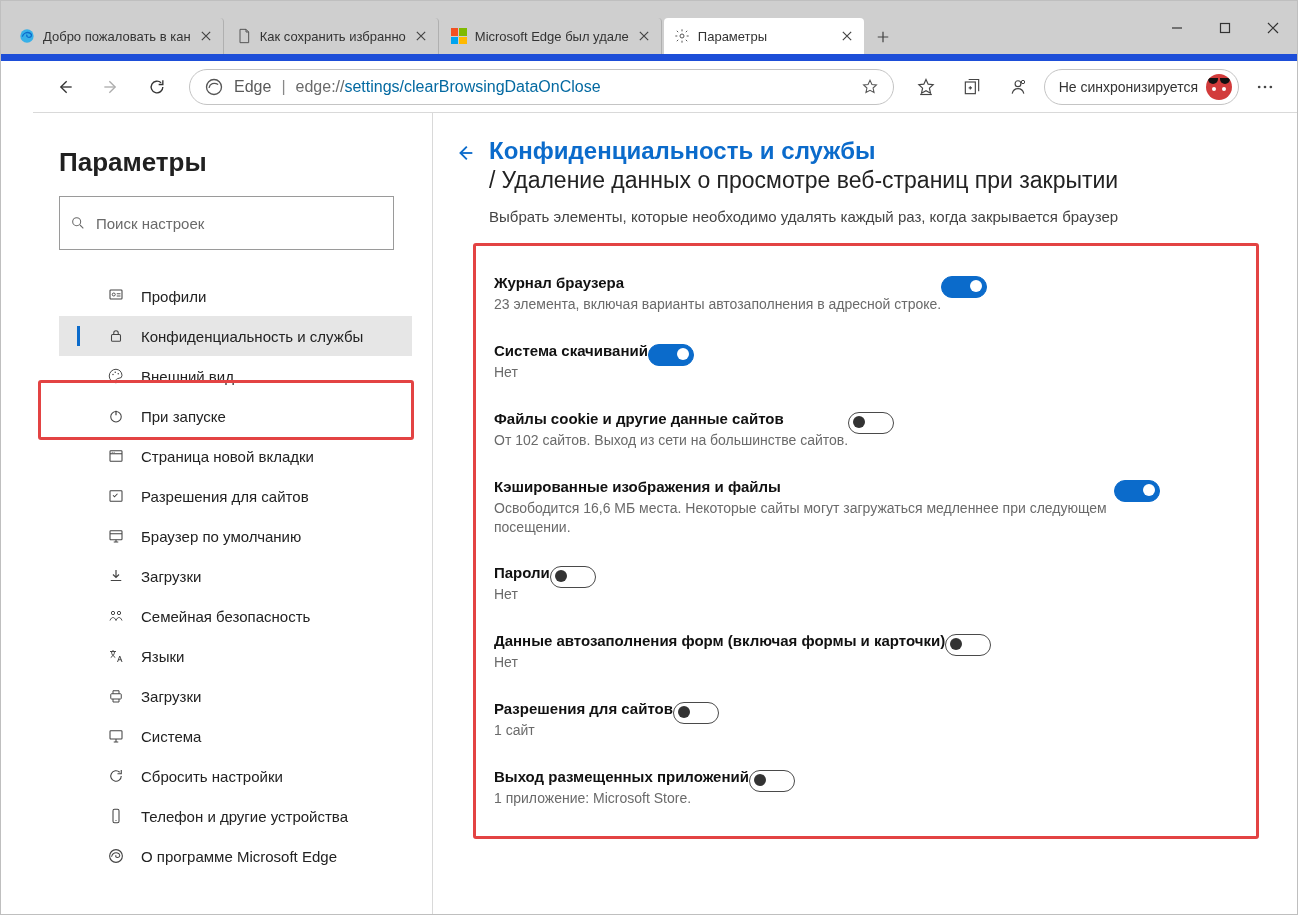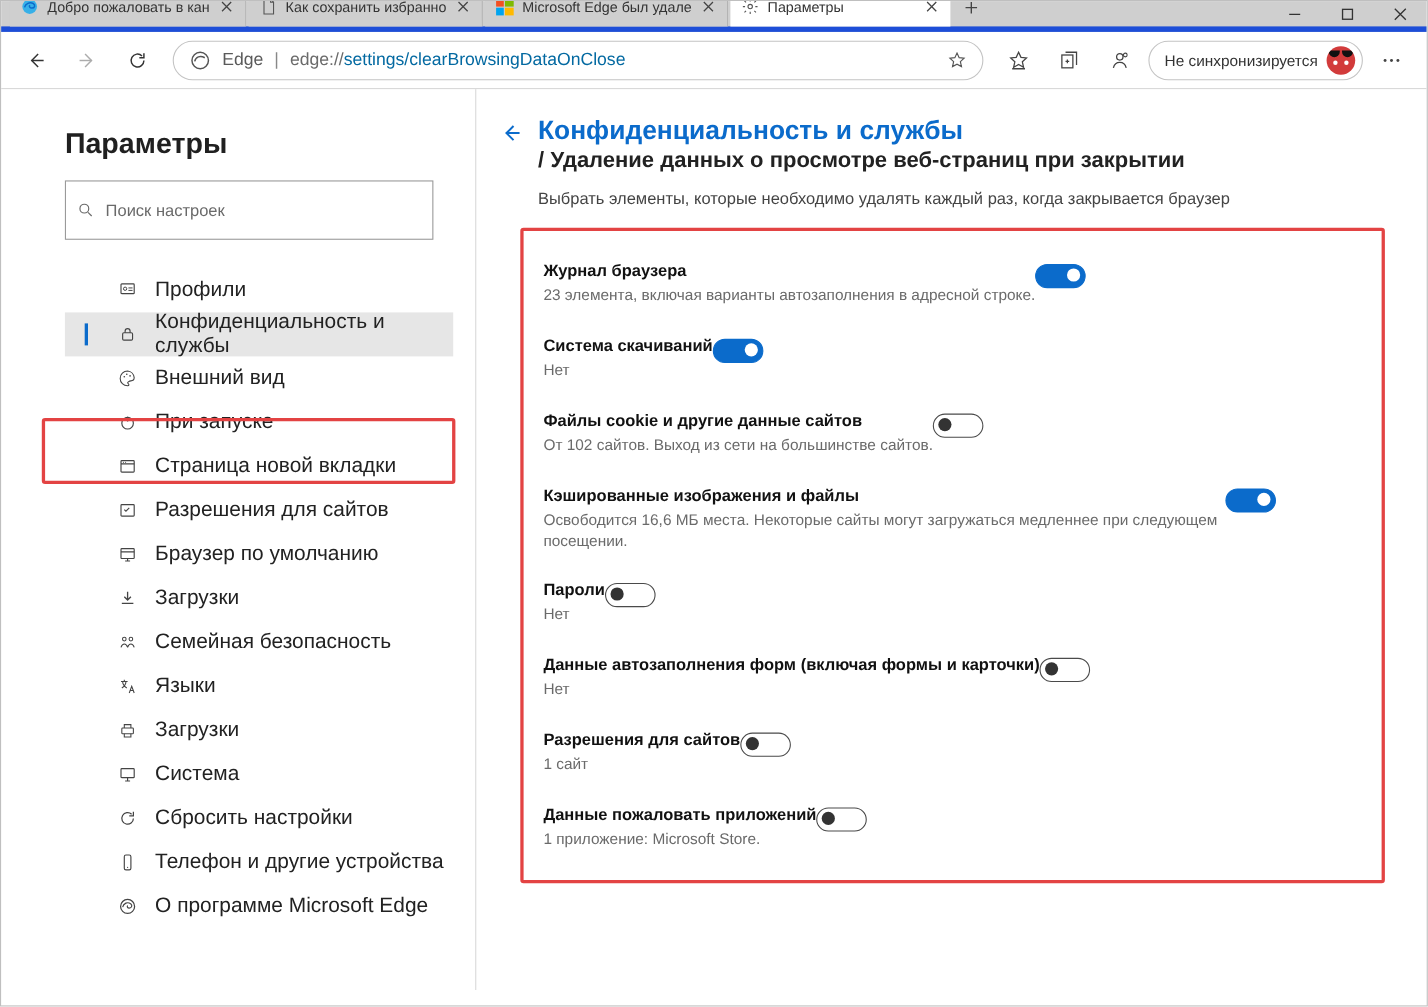--- a/index.html
+++ b/index.html
@@ -9,25 +9,25 @@
     background: #fff;
     color: #202020;
     width: 1298px;
     height: 915px;
     overflow: hidden;
     border: 1px solid #bfbfbf;
   }
 
   
   .titlebar {
-    height: 28px;
+    height: 60px;
     background: #cfcfcf;
     display: flex;
     align-items: stretch;
-    border-bottom: 5px solid #1d4ed8;
+    border-bottom: 7px solid #1d4ed8;
   }
   .tabs { display: flex; flex: 1; align-items: flex-end; padding-left: 8px; }
   .tab {
     display: flex;
     align-items: center;
     gap: 8px;
     height: 36px;
     padding: 0 10px;
     margin-right: 2px;
     max-width: 250px;
@@ -52,20 +52,21 @@
   .win-btn svg { width: 12px; height: 12px; }
 
   
   .toolbar {
     height: 52px;
     display: flex;
     align-items: center;
     gap: 6px;
     padding: 0 12px;
     border-bottom: 1px solid #d9d9d9;
+    margin-left: 32px;
   }
   .tb-btn {
     width: 40px; height: 40px;
     display: flex; align-items: center; justify-content: center;
     border-radius: 4px; color: #555;
   }
   .tb-btn.disabled { opacity: .4; }
   .addr {
     flex: 1;
     height: 36px;
@@ -112,21 +113,21 @@
   .search-box {
     width: 335px; height: 54px;
     border: 1px solid #9a9a9a;
     display: flex; align-items: center;
     padding: 0 10px; gap: 10px; color: #6a6a6a;
     font-size: 15px; margin-bottom: 26px;
   }
   .nav-item {
     display: flex; align-items: center; gap: 16px;
     height: 40px; padding-left: 48px;
-    font-size: 19px; color: #222;
+    font-size: 15px; color: #222;
     position: relative;
   }
   .nav-item .nav-icon { width: 18px; height: 18px; color:#444; display:inline-flex; align-items:center; justify-content:center;}
   .nav-item.active {
     background: #e6e6e6;
   }
   .nav-item.active::before {
     content: '';
     position: absolute;
     left: 18px; top: 10px; bottom: 10px;
@@ -146,21 +147,21 @@
     flex: 1;
     padding: 24px 38px 20px 20px;
     position: relative;
   }
   .bc-row { display: flex; align-items: flex-start; gap: 12px; margin-bottom: 2px; }
   .bc-back {
     width: 24px; height: 24px; color: #0b6bcb; margin-top: 4px;
     display:flex; align-items:center; justify-content:center;
   }
   .bc-title { font-size: 24px; color: #0b6bcb; font-weight: 600; }
-  .bc-sub { font-size: 20px; color: #222; font-weight: 700; margin-left: 36px; margin-bottom: 14px;}
+  .bc-sub { font-size: 23px; color: #222; font-weight: 400; margin-left: 36px; margin-bottom: 14px;}
   .bc-sub .slash { margin-right: 6px; }
   .desc { margin-left: 36px; color: #444; font-size: 15px; margin-bottom: 18px; }
 
   .main-highlight {
     margin-left: 20px;
     border: 3px solid #e34343;
     border-radius: 3px;
     padding: 14px 18px 14px 14px;
   }
   .setting {
@@ -577,21 +578,21 @@
           </div>
           <div class="setting">
             <div class="setting-left">
               <div class="setting-title">Разрешения для сайтов</div>
               <div class="setting-sub">1 сайт</div>
             </div>
             <div class="toggle off"></div>
           </div>
           <div class="setting">
             <div class="setting-left">
-              <div class="setting-title">Данные пожаловать приложений</div>
+              <div class="setting-title">Выход размещенных приложений</div>
               <div class="setting-sub">1 приложение: Microsoft Store.</div>
             </div>
             <div class="toggle off"></div>
           </div>
         </div>
     </div>
   </div>
 </div>
 
 <div class="nav-highlight nav-box1"></div>

